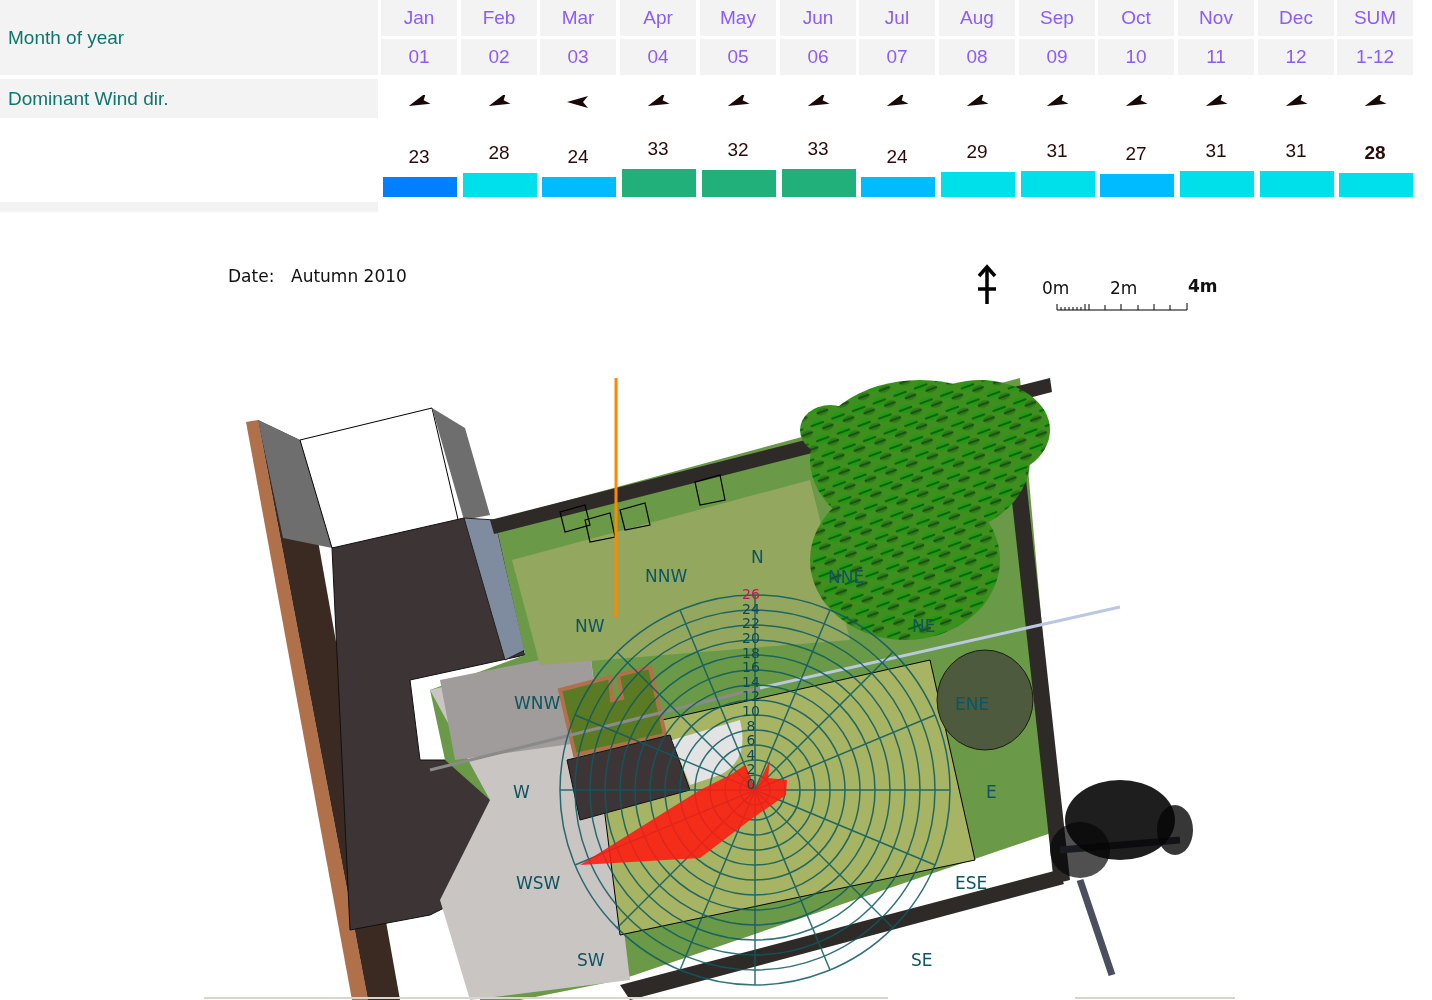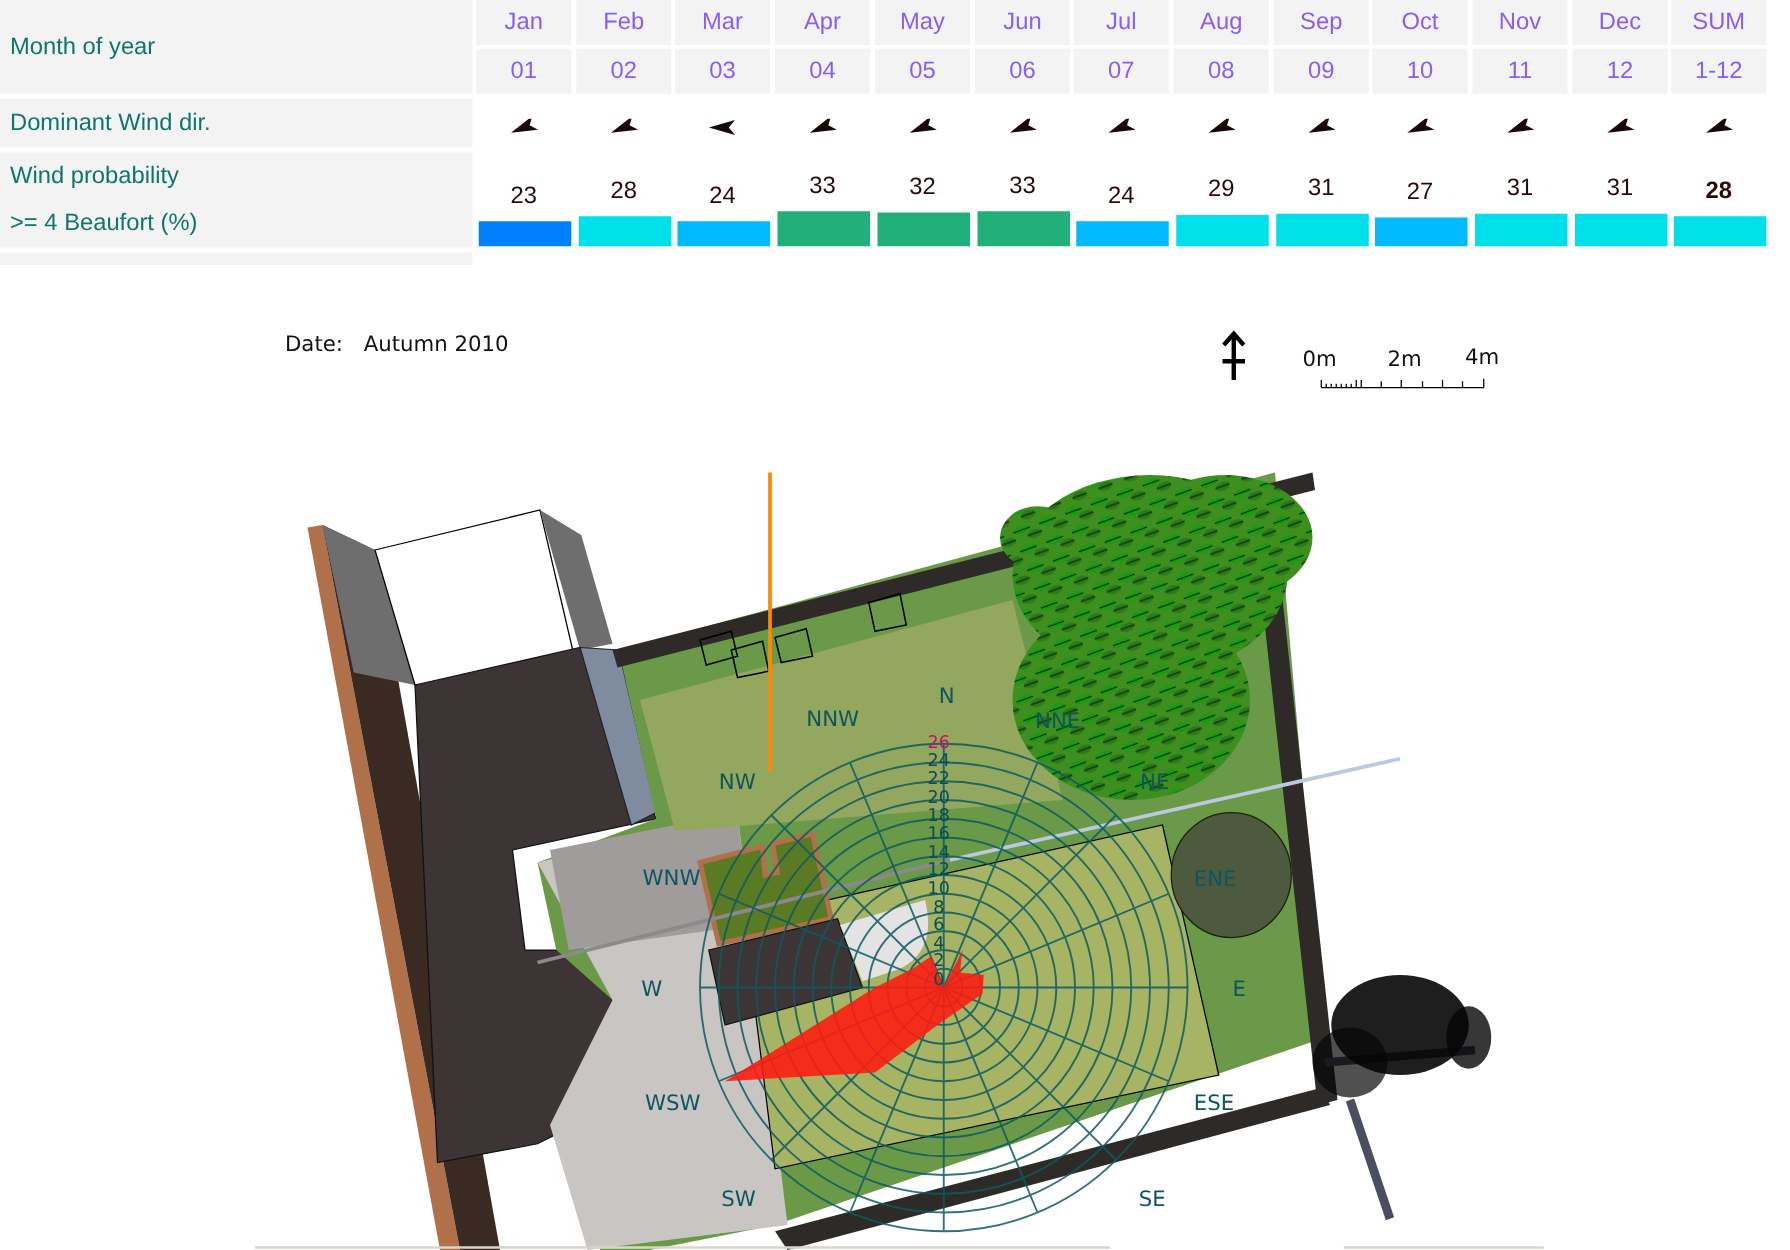--- a/index.html
+++ b/index.html
@@ -24,24 +24,20 @@
 </head>
 <body>
 
 <div class="wt">
   <div class="lab" style="top:0;height:75px;">
     <span style="top:27px;">Month of year</span>
   </div>
   <div class="lab" style="top:79px;height:39px;">
     <span style="top:9px;">Dominant Wind dir.</span>
   </div>
-  <div class="lab" style="top:122px;height:76px;">
-    <span style="top:8px;">Wind probability</span>
-    <span style="top:46px;">&gt;= 4 Beaufort (%)</span>
-  </div>
   <div class="lab" style="top:202px;height:10px;"></div>
   <div id="cols">
       <div class="hcell" style="left:381px;top:0;width:76px;height:36px;line-height:36px;">Jan</div>
        <div class="hcell" style="left:381px;top:39px;width:76px;height:36px;line-height:36px;">01</div>
        <svg class="arrow" style="left:407px;top:95px;" viewBox="0 0 24 14">
          <g transform="rotate(-22 12 7)">
           <polygon points="23,7 2,1 7,7 2,13" transform="rotate(180 12 7)" fill="#1a0808"></polygon>
         </g>
        </svg>
        <div class="val" style="left:381px;top:146px;">23</div>
@@ -163,21 +159,21 @@
 
 <svg class="north" width="22" height="42" viewBox="0 0 22 42">
   <line x1="11" y1="4" x2="11" y2="40" stroke="#000" stroke-width="3.5"></line>
   <polyline points="3,12 11,3 19,12" fill="none" stroke="#000" stroke-width="3.5"></polyline>
   <line x1="2" y1="25" x2="20" y2="25" stroke="#000" stroke-width="3.5"></line>
 </svg>
 
 <div class="scale">
   <span style="position:absolute;left:2px;top:0;">0m</span>
   <span style="position:absolute;left:70px;top:0;">2m</span>
-  <span style="position:absolute;left:132px;top:-2px;">4m</span>
+  <span style="position:absolute;left:148px;top:-2px;font-weight:bold;">4m</span>
   <svg style="position:absolute;left:16px;top:22px;" width="134" height="12">
     <line x1="1" y1="10" x2="131" y2="10" stroke="#000" stroke-width="1"></line>
     <g stroke="#000" stroke-width="1">
       <line x1="1" y1="4" x2="1" y2="10"></line>
         <line x1="5" y1="7" x2="5" y2="10"></line>
         <line x1="9" y1="7" x2="9" y2="10"></line>
       <line x1="13" y1="7" x2="13" y2="10"></line>
         <line x1="17" y1="7" x2="17" y2="10"></line>
         <line x1="21" y1="7" x2="21" y2="10"></line>
       <line x1="25" y1="7" x2="25" y2="10"></line>

